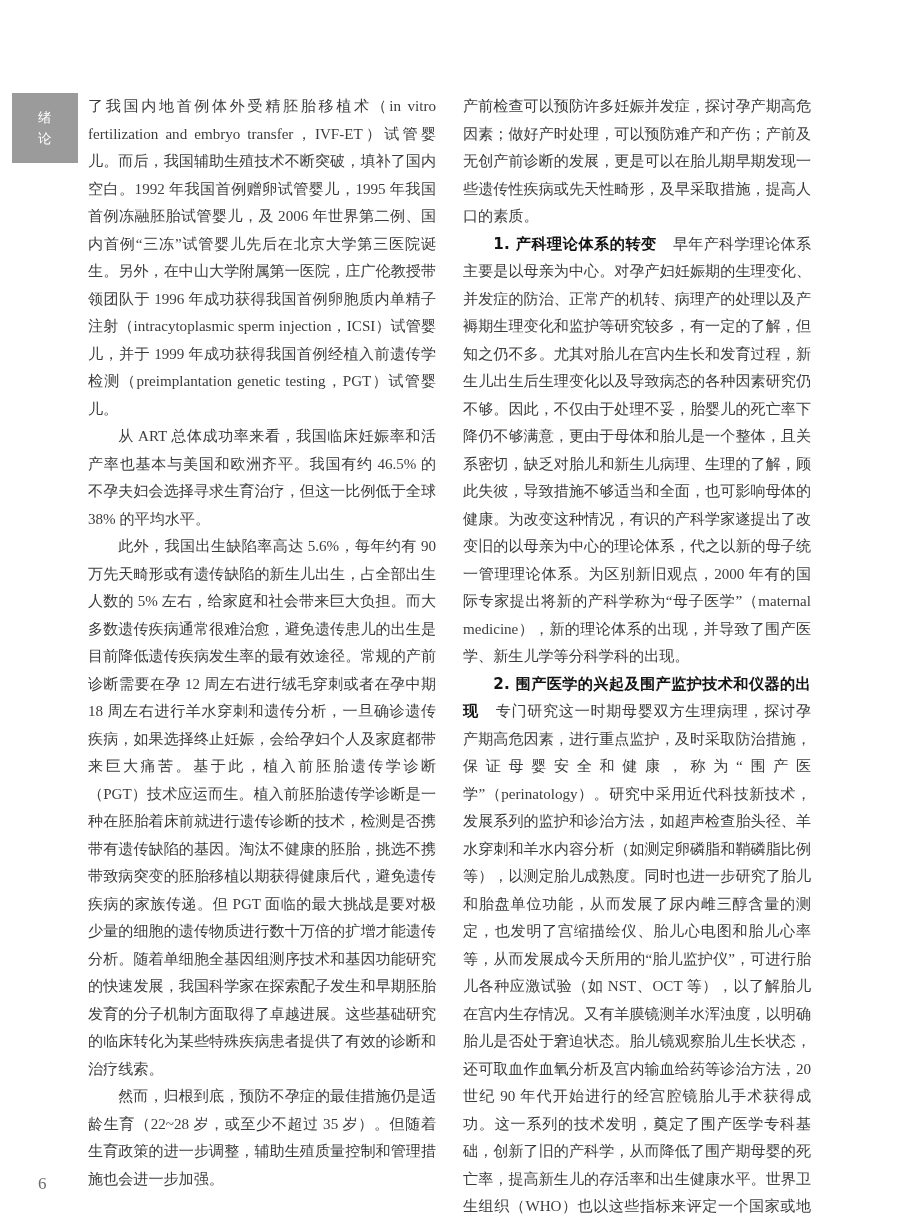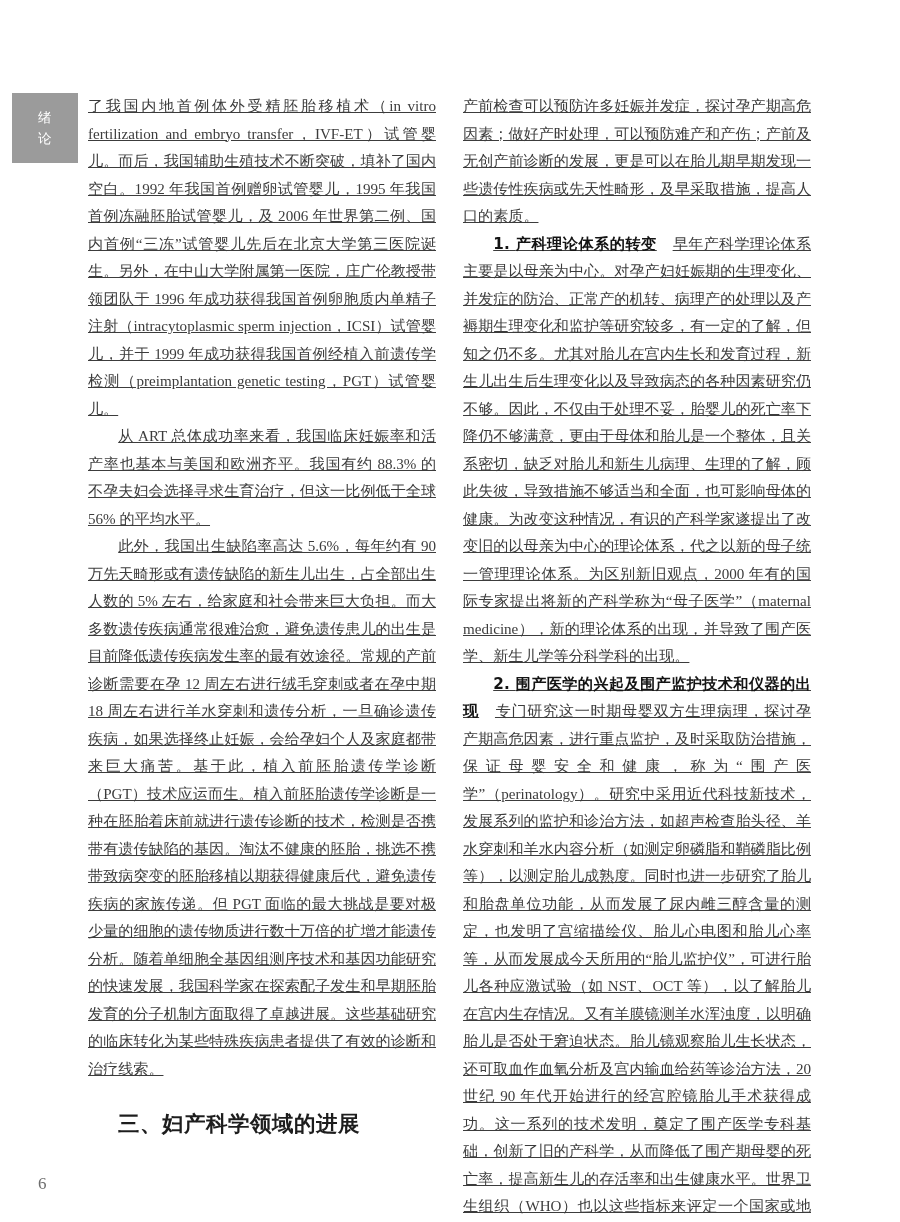--- a/index.html
+++ b/index.html
@@ -58,21 +58,20 @@
 
   p.para {
     margin: 0;
     font-size: 15.1px;
     line-height: 27.5px;
     text-align: justify;
     text-justify: inter-ideograph;
     text-indent: 2em;
     color: #3c3c3c;
     font-family: "Liberation Serif", "DejaVu Serif", serif;
-    text-decoration: underline;
   }
   p.para.cont {
     text-indent: 0;
   }
 
   
   h2.section-heading {
     margin: 26px 0 10px 0;
     padding-left: 1.4em;
     font-family: "DejaVu Sans", "Liberation Sans", sans-serif;
@@ -111,22 +110,23 @@
   <div class="side-tab">
     <span>绪</span>
     <span>论</span>
   </div>
 
   <div class="columns">
 
     <div class="col">
 
       <p class="para cont">了我国内地首例体外受精胚胎移植术（in vitro fertilization and embryo transfer，IVF-ET）试管婴儿。而后，我国辅助生殖技术不断突破，填补了国内空白。1992 年我国首例赠卵试管婴儿，1995 年我国首例冻融胚胎试管婴儿，及 2006 年世界第二例、国内首例“三冻”试管婴儿先后在北京大学第三医院诞生。另外，在中山大学附属第一医院，庄广伦教授带领团队于 1996 年成功获得我国首例卵胞质内单精子注射（intracytoplasmic sperm injection，ICSI）试管婴儿，并于 1999 年成功获得我国首例经植入前遗传学检测（preimplantation genetic testing，PGT）试管婴儿。</p>
-      <p class="para">从 ART 总体成功率来看，我国临床妊娠率和活产率也基本与美国和欧洲齐平。我国有约 88.3% 的不孕夫妇会选择寻求生育治疗，但这一比例低于全球 56% 的平均水平。</p>
+      <p class="para">从 ART 总体成功率来看，我国临床妊娠率和活产率也基本与美国和欧洲齐平。我国有约 46.5% 的不孕夫妇会选择寻求生育治疗，但这一比例低于全球 38% 的平均水平。</p>
       <p class="para">此外，我国出生缺陷率高达 5.6%，每年约有 90 万先天畸形或有遗传缺陷的新生儿出生，占全部出生人数的 5% 左右，给家庭和社会带来巨大负担。而大多数遗传疾病通常很难治愈，避免遗传患儿的出生是目前降低遗传疾病发生率的最有效途径。常规的产前诊断需要在孕 12 周左右进行绒毛穿刺或者在孕中期 18 周左右进行羊水穿刺和遗传分析，一旦确诊遗传疾病，如果选择终止妊娠，会给孕妇个人及家庭都带来巨大痛苦。基于此，植入前胚胎遗传学诊断（PGT）技术应运而生。植入前胚胎遗传学诊断是一种在胚胎着床前就进行遗传诊断的技术，检测是否携带有遗传缺陷的基因。淘汰不健康的胚胎，挑选不携带致病突变的胚胎移植以期获得健康后代，避免遗传疾病的家族传递。但 PGT 面临的最大挑战是要对极少量的细胞的遗传物质进行数十万倍的扩增才能遗传分析。随着单细胞全基因组测序技术和基因功能研究的快速发展，我国科学家在探索配子发生和早期胚胎发育的分子机制方面取得了卓越进展。这些基础研究的临床转化为某些特殊疾病患者提供了有效的诊断和治疗线索。</p>
+      <p class="para">然而，归根到底，预防不孕症的最佳措施仍是适龄生育（22~28 岁，或至少不超过 35 岁）。但随着生育政策的进一步调整，辅助生殖质量控制和管理措施也会进一步加强。</p>
 
       <h2 class="section-heading">三、妇产科学领域的进展</h2>
 
     </div>
 
     <div class="col">
 
       <p class="para cont">产前检查可以预防许多妊娠并发症，探讨孕产期高危因素；做好产时处理，可以预防难产和产伤；产前及无创产前诊断的发展，更是可以在胎儿期早期发现一些遗传性疾病或先天性畸形，及早采取措施，提高人口的素质。</p>
 
       <p class="para"><span class="runin">1.</span><span class="runin">&nbsp;</span><span class="runin">产科理论体系的转变</span><span class="runin-gap"></span><span>早年产科学理论体系主要是以母亲为中心。对孕产妇妊娠期的生理变化、并发症的防治、正常产的机转、病理产的处理以及产褥期生理变化和监护等研究较多，有一定的了解，但知之仍不多。尤其对胎儿在宫内生长和发育过程，新生儿出生后生理变化以及导致病态的各种因素研究仍不够。因此，不仅由于处理不妥，胎婴儿的死亡率下降仍不够满意，更由于母体和胎儿是一个整体，且关系密切，缺乏对胎儿和新生儿病理、生理的了解，顾此失彼，导致措施不够适当和全面，也可影响母体的健康。为改变这种情况，有识的产科学家遂提出了改变旧的以母亲为中心的理论体系，代之以新的母子统一管理理论体系。为区别新旧观点，2000 年有的国际专家提出将新的产科学称为“母子医学”（maternal medicine），新的理论体系的出现，并导致了围产医学、新生儿学等分科学科的出现。</span></p>

